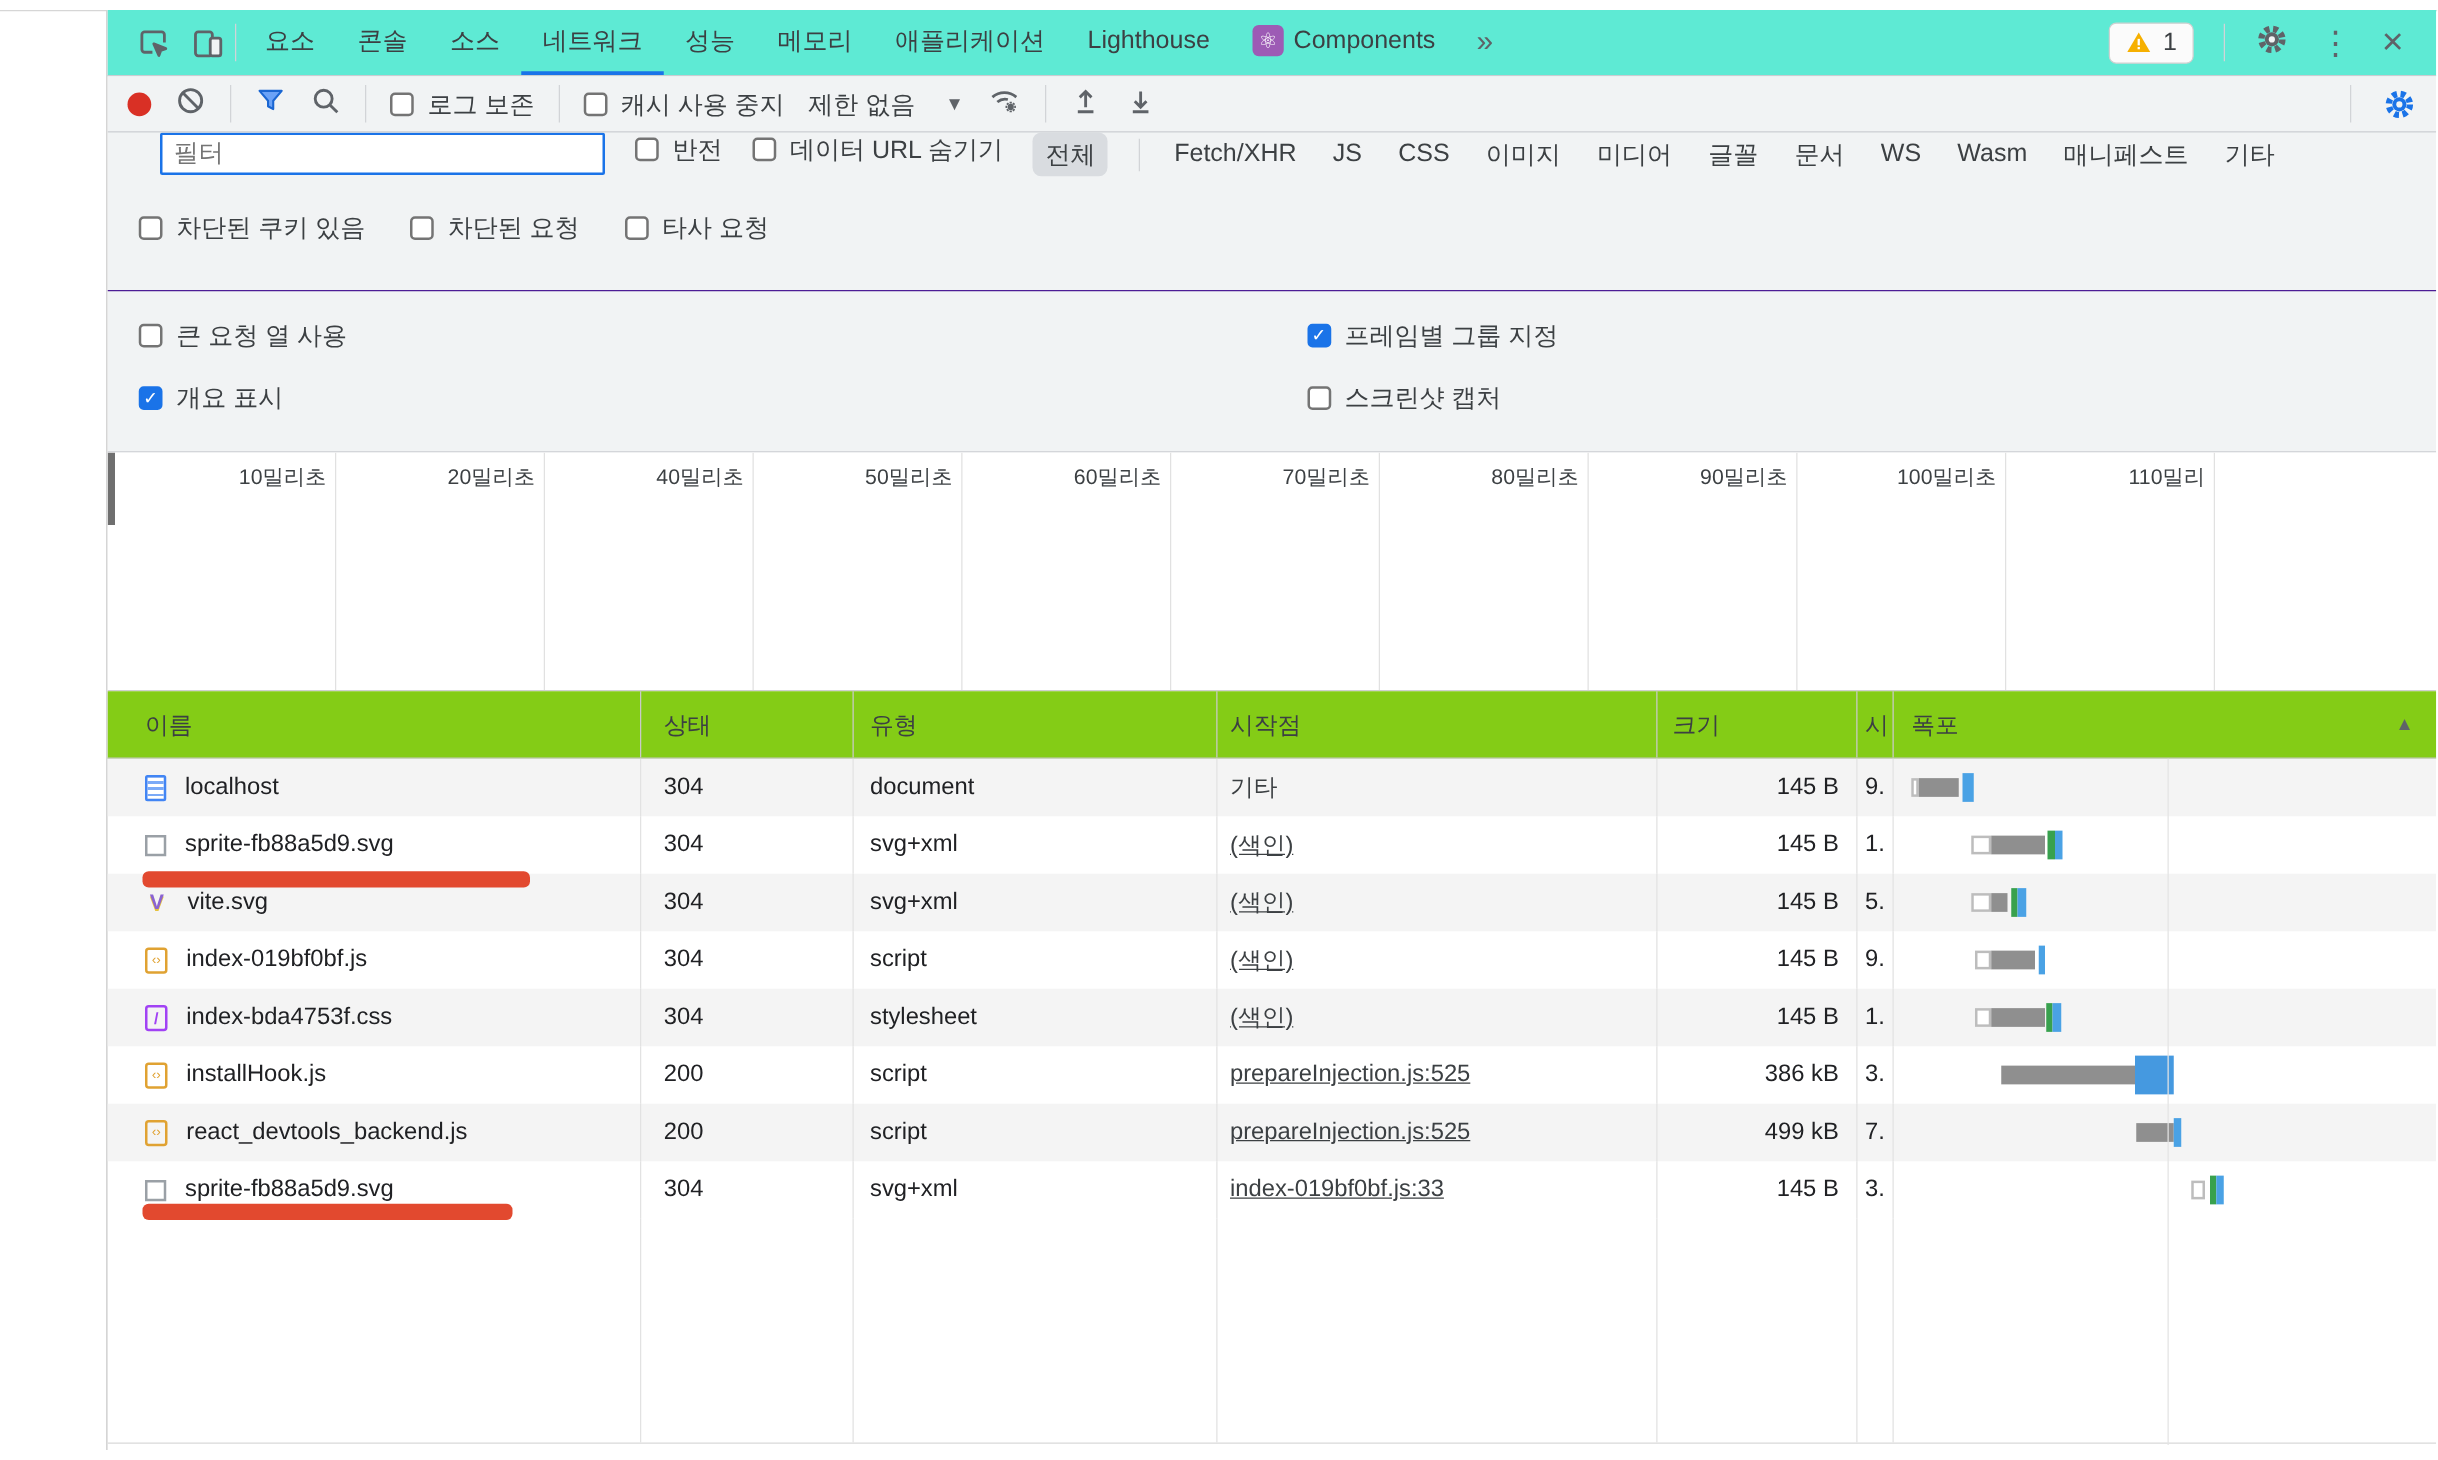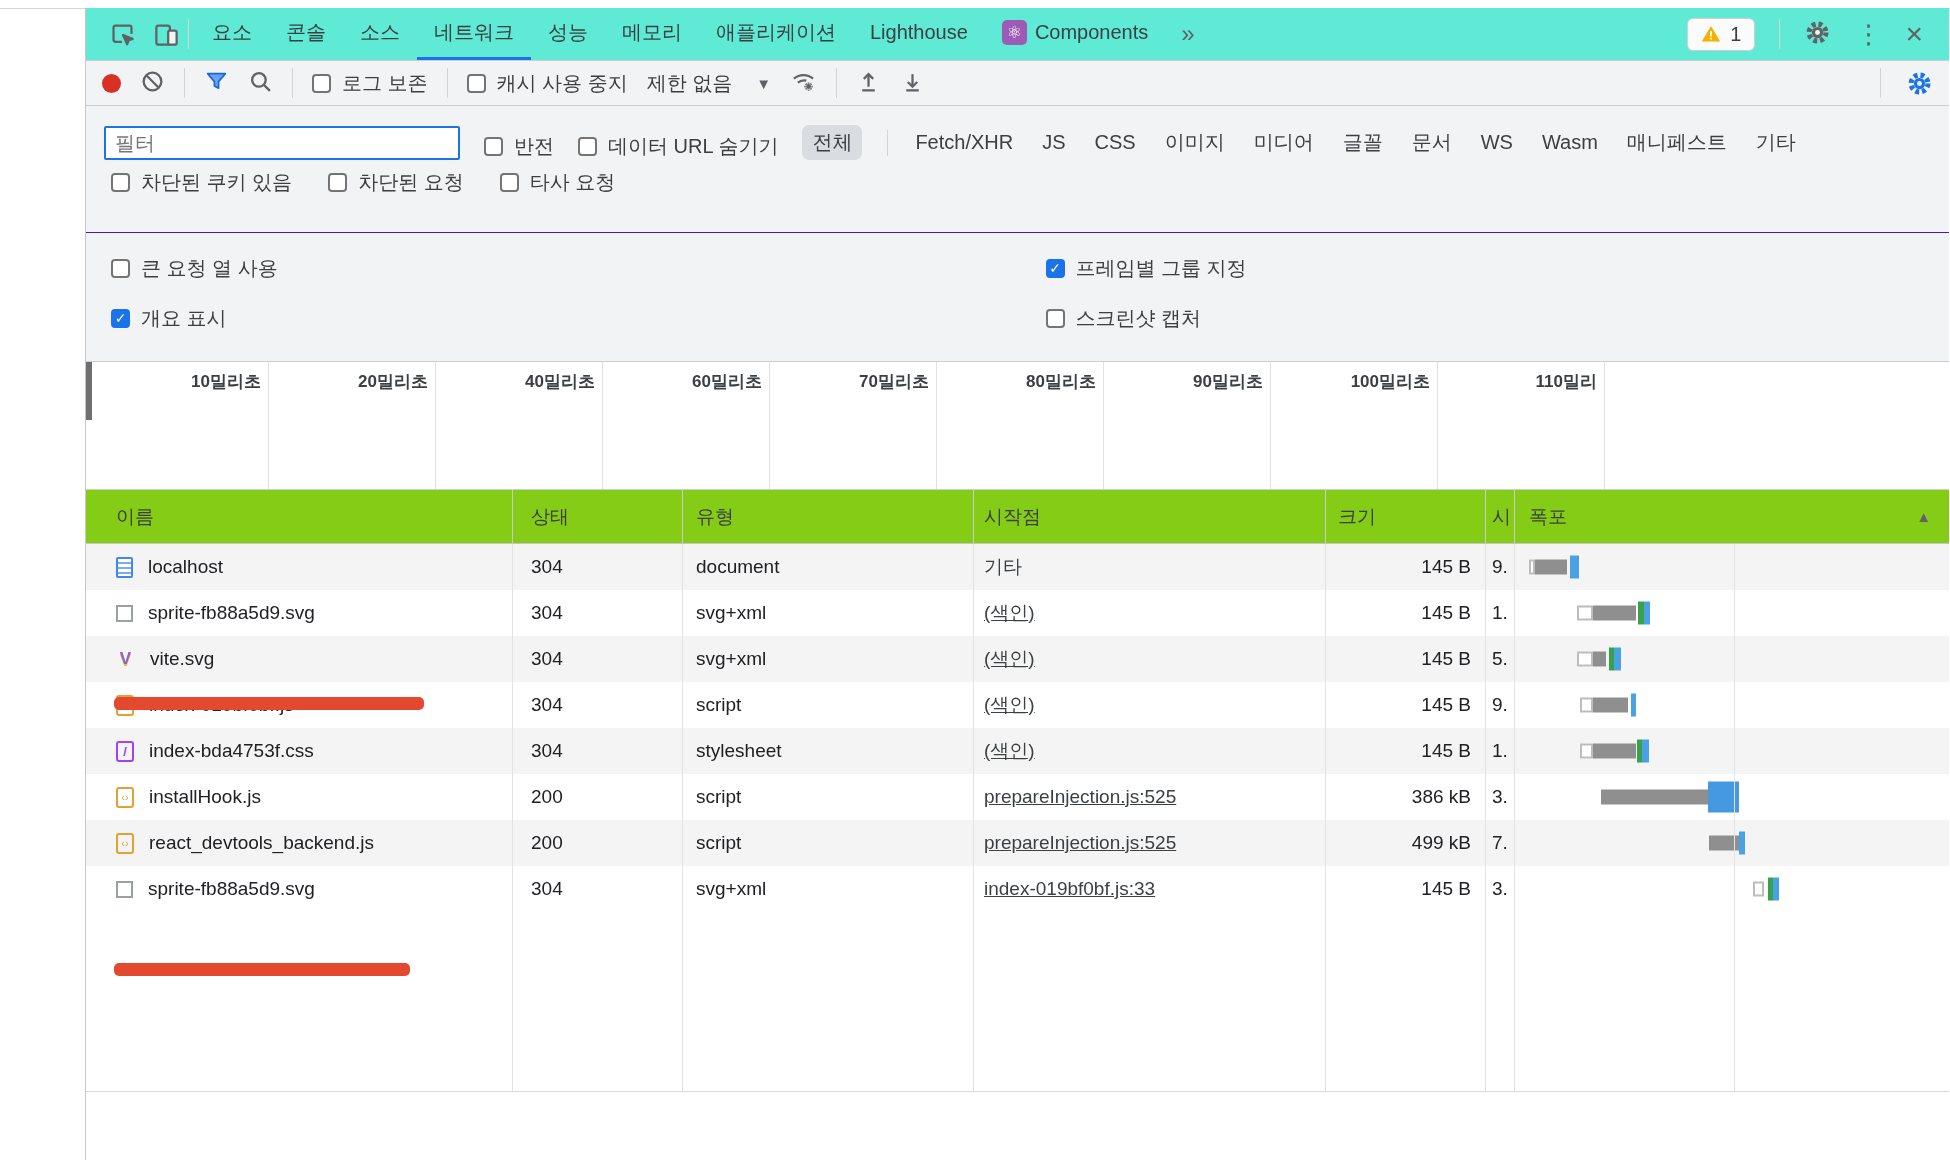--- a/index.html
+++ b/index.html
@@ -35,38 +35,38 @@
       background:#fff;flex:none;display:flex;align-items:center;justify-content:center;
       font-size:14px;line-height:1;color:#fff;}
   .cb.on{background:#1a73e8;border-color:#1a73e8;}
   .throttle{display:flex;align-items:center;gap:24px;font-size:20px;color:#3c4043;text-align:right;}
   .caret{font-size:15px;color:#5f6368;}
   .gear-right{position:absolute;right:16px;top:0;height:100%;display:flex;align-items:center;}
   .gearsep{position:absolute;right:68px;top:7px;}
 
   
   .filterpane{background:#f1f3f4;border-bottom:1px solid #cacdd1;box-sizing:border-box;}
-  .filterrow{display:flex;align-items:flex-end;height:54px;padding-left:18px;gap:24px;}
+  .filterrow{display:flex;align-items:flex-start;height:54px;padding-left:42px;gap:24px;}
   .filterinput{width:356px;height:34px;box-sizing:border-box;border:2px solid #1a73e8;border-radius:2px;
                background:#fff;font-size:20px;color:#3c4043;padding:0 9px;outline:none;
                font-family:"Liberation Sans",sans-serif;}
   .filterinput::placeholder{color:#757575;}
   .pillbar{display:flex;align-items:center;gap:25px;font-size:20px;color:#3c4043;white-space:nowrap;}
   .pill{padding:4px 2px;}
   .pill.active{background:#d9dce0;border-radius:7px;padding:4px 10px;}
   .blockedrow{display:flex;align-items:center;height:44px;padding-left:25px;gap:36px;}
   .optionsection{border-top:1px solid #4c1d95;margin-top:28px;padding:10px 0 18px;
                  display:grid;grid-template-columns:1fr 1fr;}
   .optrow{display:flex;align-items:center;height:50px;}
   .optrow.left{padding-left:25px;}
   .optrow.right{padding-left:28px;}
 
   
-  .timeline{position:relative;height:128px;box-sizing:border-box;border-bottom:1px solid #cfcfcf;
-            background:#fff;display:flex;overflow:hidden;font-weight:bold;}
+  .timeline{position:relative;height:191px;box-sizing:border-box;border-bottom:1px solid #cfcfcf;
+            background:#fff;display:flex;overflow:hidden;}
   .tick{box-sizing:border-box;height:100%;border-right:1px solid #e1e1e1;flex:none;
         font-size:17px;color:#3c4043;text-align:right;padding:8px 7px 0 0;white-space:nowrap;}
   .grip{position:absolute;left:0;top:0;width:6px;height:58px;background:#6f6f6f;}
 
   
   .nettable{position:relative;font-size:19px;}
   .tgrid{display:grid;grid-template-columns:427px 170px 291px 352px 160px 29px auto;}
   .thead{height:54px;box-sizing:border-box;background:#84cc16;border-bottom:1px solid #c6c6c6;
          color:#3c4043;}
   .th{box-sizing:border-box;height:100%;display:flex;align-items:center;border-right:1px solid #c9c9c9;
@@ -328,20 +328,21 @@
             </span>
           </div>
         </div>
     </div>
 
     <div class="timeline" id="timeline">
       <div class="grip"></div>
     <div class="tick" style="width: 183px;">10밀리초</div>
         <div class="tick" style="width: 167px;">20밀리초</div>
         <div class="tick" style="width: 167px;">40밀리초</div>
+        <div class="tick" style="width: 167px;">50밀리초</div>
         <div class="tick" style="width: 167px;">60밀리초</div>
         <div class="tick" style="width: 167px;">70밀리초</div>
         <div class="tick" style="width: 167px;">80밀리초</div>
         <div class="tick" style="width: 167px;">90밀리초</div>
         <div class="tick" style="width: 167px;">100밀리초</div>
         <div class="tick" style="width: 167px;">110밀리</div>
       </div>
 
     <div class="nettable">
       <div class="tgrid thead" id="thead">

